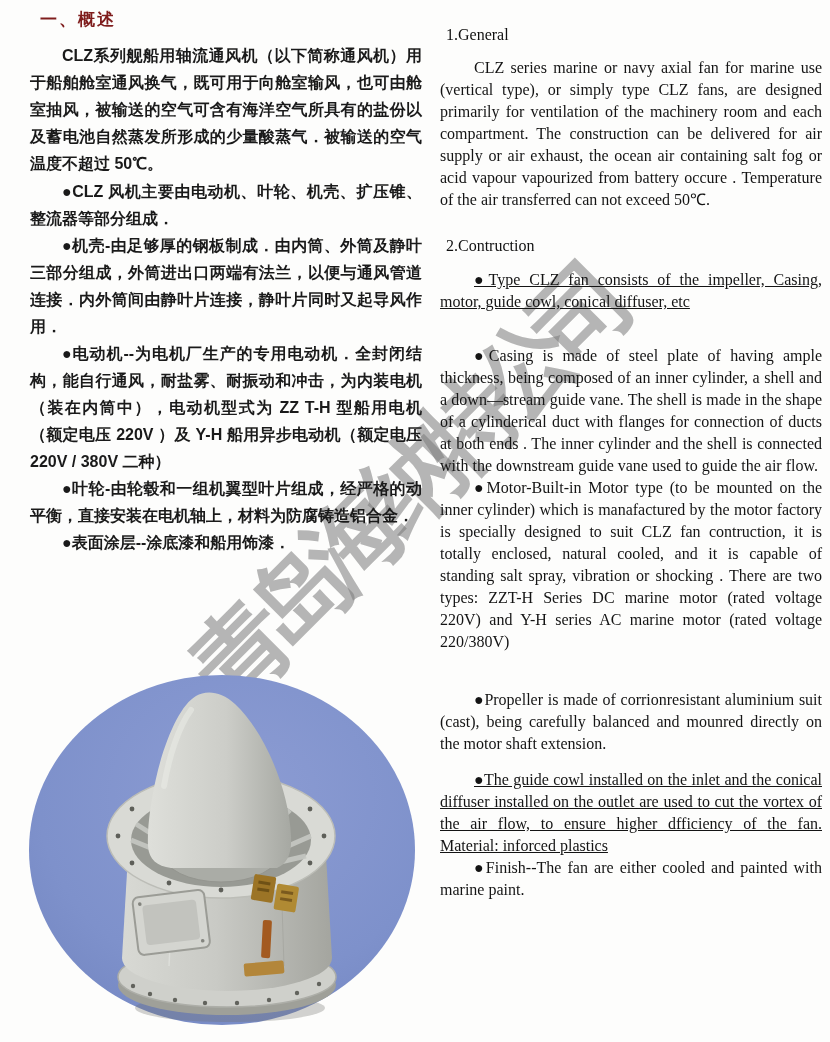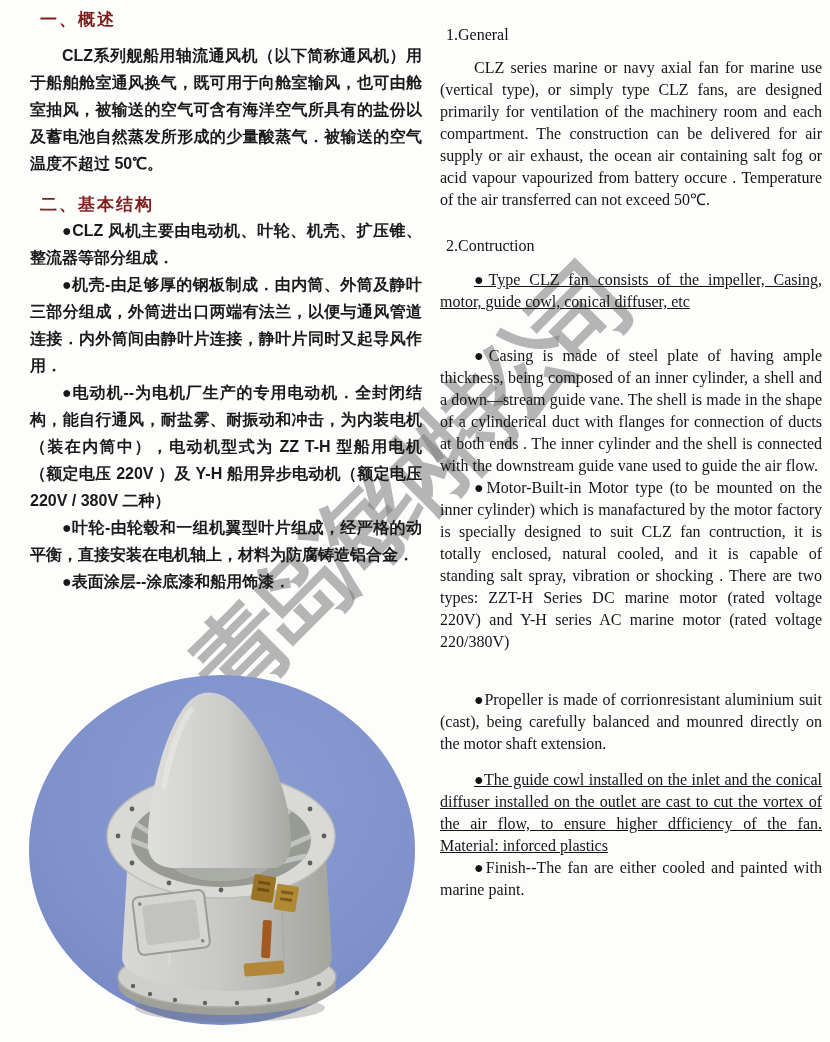--- a/index.html
+++ b/index.html
@@ -59,37 +59,36 @@
 </head>
 <body>
 
 <div class="page">
 
   <div class="watermark">青岛海纳特公司</div>
 
   <div class="col-left">
     <div class="cn-heading">一、概述</div>
     <p class="cn-para">CLZ系列舰船用轴流通风机（以下简称通风机）用于船舶舱室通风换气，既可用于向舱室输风，也可由舱室抽风，被输送的空气可含有海洋空气所具有的盐份以及蓄电池自然蒸发所形成的少量酸蒸气．被输送的空气温度不超过 50℃。</p>
-    <div class="cn-heading h2">二、基本结构</div>
     <p class="cn-para cn-bullet" style="margin-top:1px">●CLZ 风机主要由电动机、叶轮、机壳、扩压锥、整流器等部分组成．</p>
     <p class="cn-para cn-bullet">●机壳-由足够厚的钢板制成．由内筒、外筒及静叶三部分组成，外筒进出口两端有法兰，以便与通风管道连接．内外筒间由静叶片连接，静叶片同时又起导风作用．</p>
     <p class="cn-para cn-bullet">●电动机--为电机厂生产的专用电动机．全封闭结构，能自行通风，耐盐雾、耐振动和冲击，为内装电机（装在内筒中），电动机型式为 ZZ T-H 型船用电机（额定电压 220V ）及 Y-H 船用异步电动机（额定电压 220V / 380V 二种）</p>
     <p class="cn-para cn-bullet">●叶轮-由轮毂和一组机翼型叶片组成，经严格的动平衡，直接安装在电机轴上，材料为防腐铸造铝合金．</p>
     <p class="cn-para cn-bullet">●表面涂层--涂底漆和船用饰漆．</p>
   </div>
 
   <div class="col-right">
     <div class="en-heading">1.General</div>
     <p class="en-para">CLZ series marine or navy axial fan for marine  use (vertical type), or simply type CLZ fans, are designed primarily for ventilation of the machinery room and each compartment. The construction can be delivered for air supply or air exhaust, the ocean air containing salt fog or acid vapour vapourized from battery occure . Temperature of the air transferred can not exceed 50℃.</p>
     <div class="en-heading h2">2.Contruction</div>
     <p class="en-para gap14">●Type CLZ fan consists of the impeller, Casing, motor, guide cowl, conical diffuser, etc</p>
     <p class="en-para gap32">●Casing is made of steel plate of having ample thickness, being composed of an inner cylinder, a shell and a down—stream guide vane. The shell is made in the shape of a cylinderical duct with flanges for connection of ducts at both ends . The inner cylinder and the shell is connected with the downstream guide vane used to guide the air flow.</p>
     <p class="en-para gap0">●Motor-Built-in Motor type (to be mounted on the inner cylinder) which is manafactured by the motor factory is specially designed to suit CLZ fan contruction, it is totally enclosed, natural cooled, and it is capable of standing salt spray, vibration or shocking . There are two types: ZZT-H Series DC marine motor (rated voltage 220V) and Y-H series AC marine motor (rated voltage 220/380V)</p>
     <p class="en-para gap36">●Propeller is made of corrionresistant aluminium suit (cast), being carefully balanced and mounred directly on the motor shaft extension.</p>
-    <p class="en-para gap14">●The guide cowl installed on the inlet and the conical diffuser installed on the outlet are cast to cut the vortex of the air flow, to ensure higher dfficiency of the fan. Material: inforced plastics</p>
+    <p class="en-para gap14">●The guide cowl installed on the inlet and the conical diffuser installed on the outlet are used to cut the vortex of the air flow, to ensure higher dfficiency of the fan. Material: inforced plastics</p>
     <p class="en-para gap0">●Finish--The fan are either cooled and painted with marine paint.</p>
   </div>
 
   <svg class="fan-photo" width="400" height="372" viewBox="0 0 400 372" xmlns="http://www.w3.org/2000/svg">
     <defs>
       <radialGradient id="bgBlue" cx="55%" cy="35%" r="75%">
         <stop offset="0%" stop-color="#8c9cd3"></stop>
         <stop offset="70%" stop-color="#7e91cb"></stop>
         <stop offset="100%" stop-color="#7487c2"></stop>
       </radialGradient>

